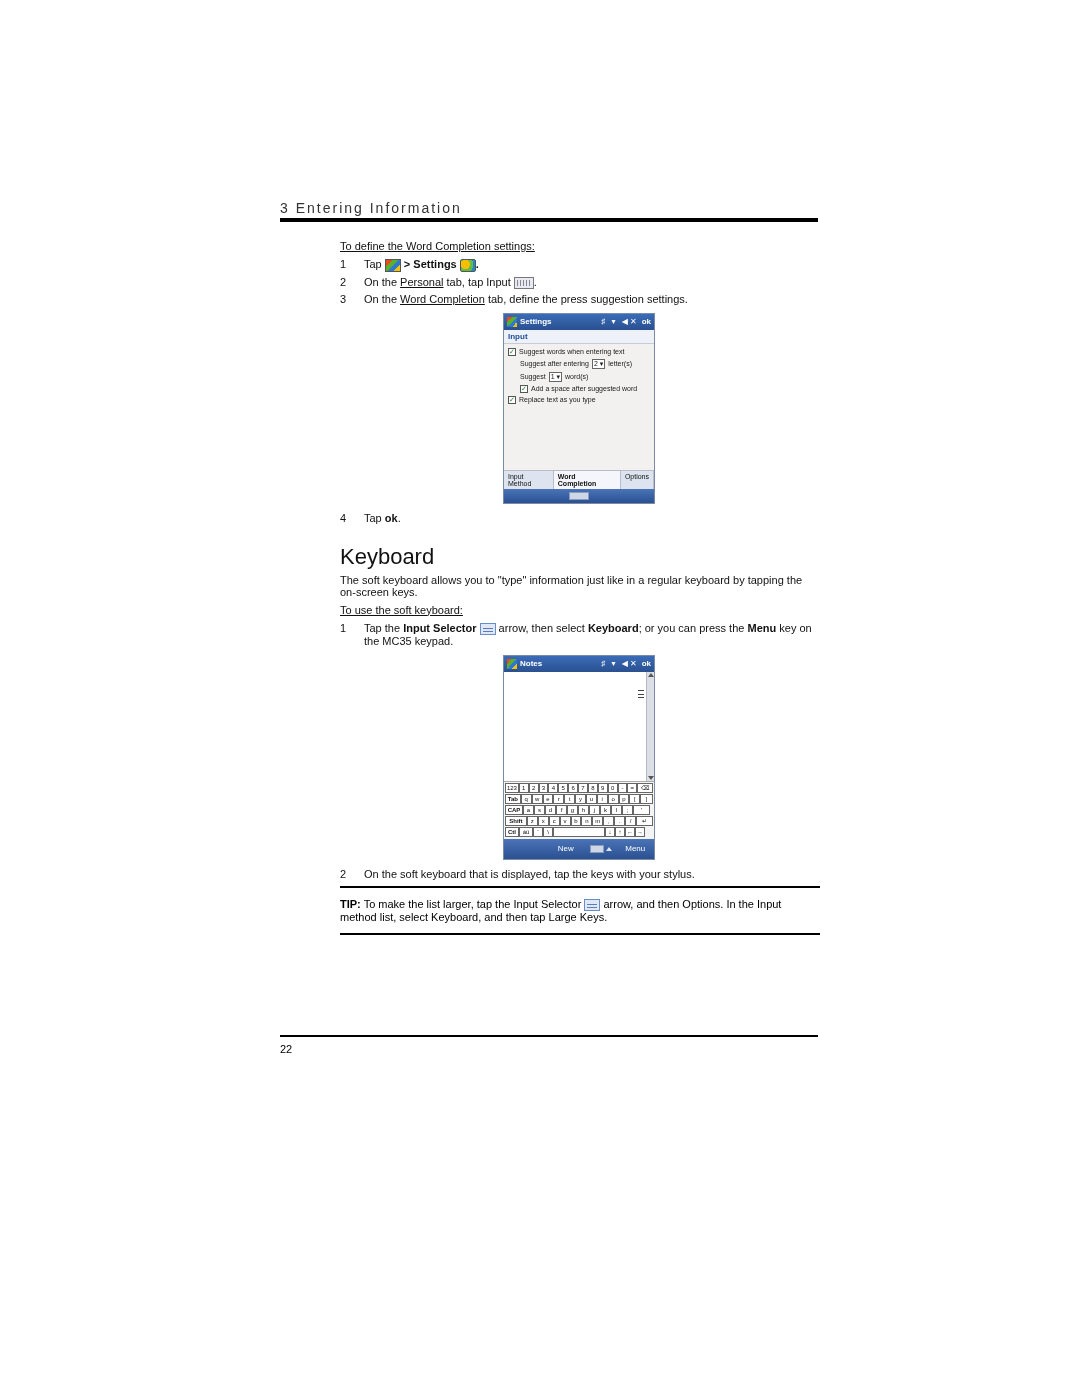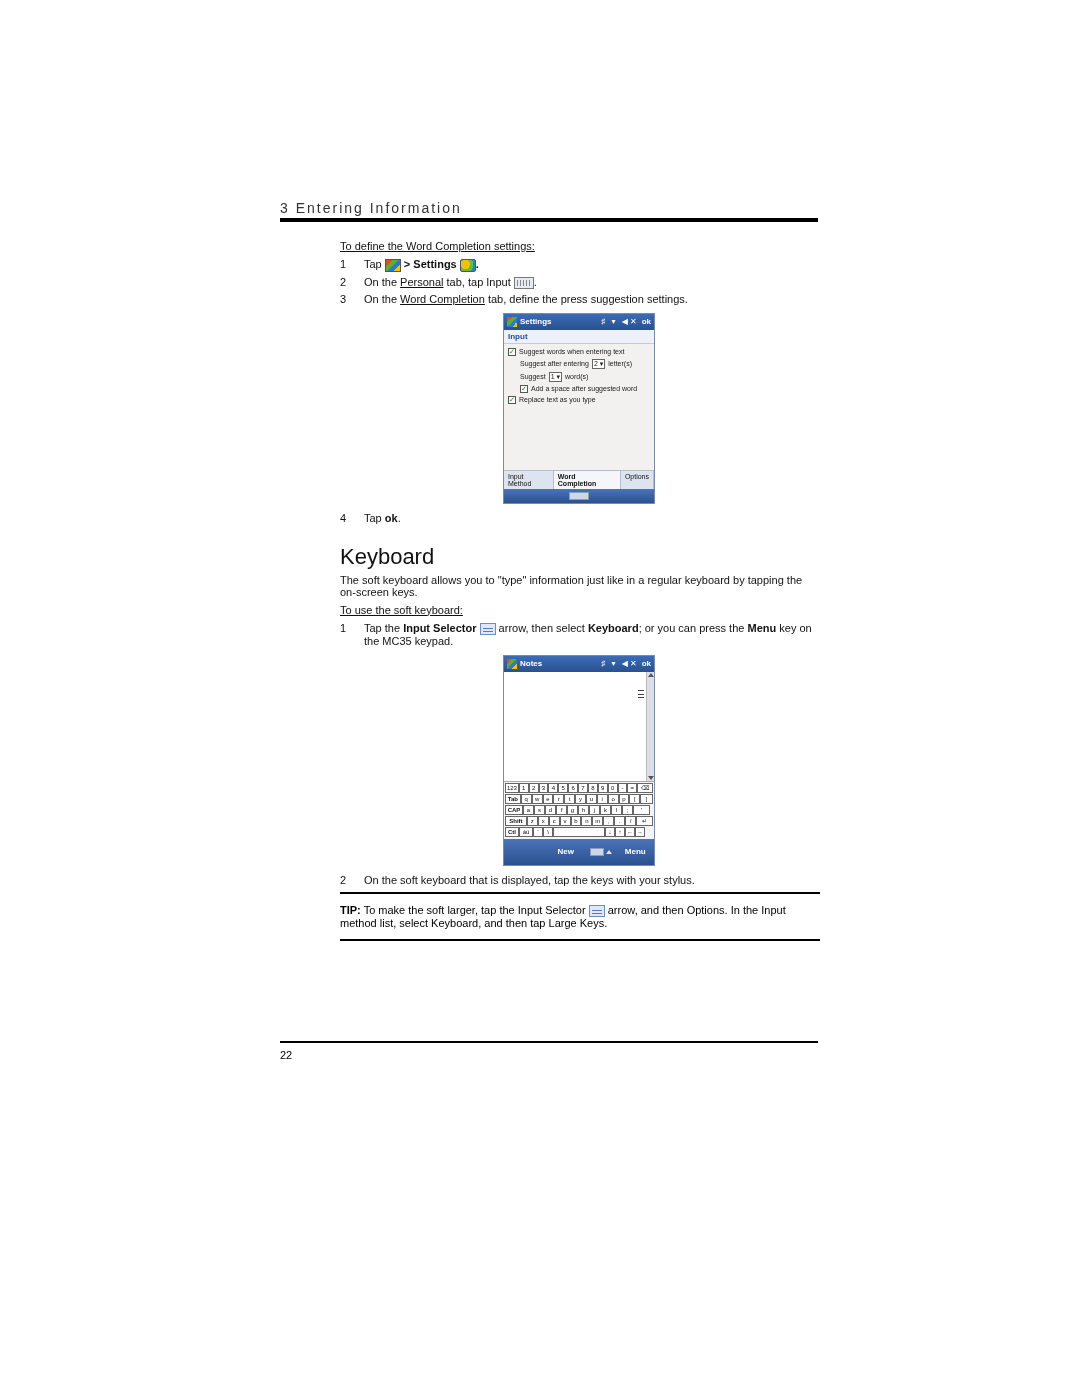--- a/index.html
+++ b/index.html
@@ -231,21 +231,21 @@
   .shot2 .osk .key {
     border: 1px solid #666;
     background: #fff;
     font-size: 6px;
     display:flex; align-items:center; justify-content:center;
     line-height:1;
   }
   .shot2 .osk .key.mod { font-weight: bold; }
   .shot2 .bottombar2 {
     background: linear-gradient(#4a74b8, #2a5090);
-    height: 26px; color:#fff; font-size:8px; font-weight:bold;
+    height: 20px; color:#fff; font-size:8px; font-weight:normal;
     display:flex; align-items:center;padding-left:43px;
   }
   .shot2 .bottombar2 .bbtn { flex:1; text-align:center; }
   .shot2 .bottombar2 .mid { width:32px; display:flex; gap:2px; align-items:center; justify-content:center; }
   .shot2 .bottombar2 .mid .kb { width:14px; height:8px; background:#cfd7e6; border:1px solid #8a9cbe; }
   .shot2 .bottombar2 .mid .ar { width:0; height:0; border-left:3px solid transparent; border-right:3px solid transparent; border-bottom:4px solid #dfe6f2; }
   .tip-box {
     margin-left: 60px;
     width: 480px;
     font-size: 11px;
@@ -449,19 +449,19 @@
 
     <div class="step">
       <div class="step-num">2</div>
       <div class="step-body">On the soft keyboard that is displayed, tap the keys with your stylus.</div>
     </div>
   </div>
 
   <hr class="thin">
   <div class="tip-box">
     <span class="tip-label">TIP:</span>
-    <span>To make the soft larger, tap the </span><span class="b">Input Selector </span><span class="icon-selector"></span><span> arrow, and then </span><span class="b">Options</span><span>. In the Input method list, select </span><span class="b">Keyboard</span><span>, and then tap </span><span class="b">Large Keys</span><span>.</span>
+    <span>To make the list larger, tap the </span><span class="b">Input Selector </span><span class="icon-selector"></span><span> arrow, and then </span><span class="b">Options</span><span>. In the Input method list, select </span><span class="b">Keyboard</span><span>, and then tap </span><span class="b">Large Keys</span><span>.</span>
   </div>
   <hr class="thin">
 
   <hr class="footer-rule">
   <div class="page-number">22</div>
 </div>
 
 </body></html>

